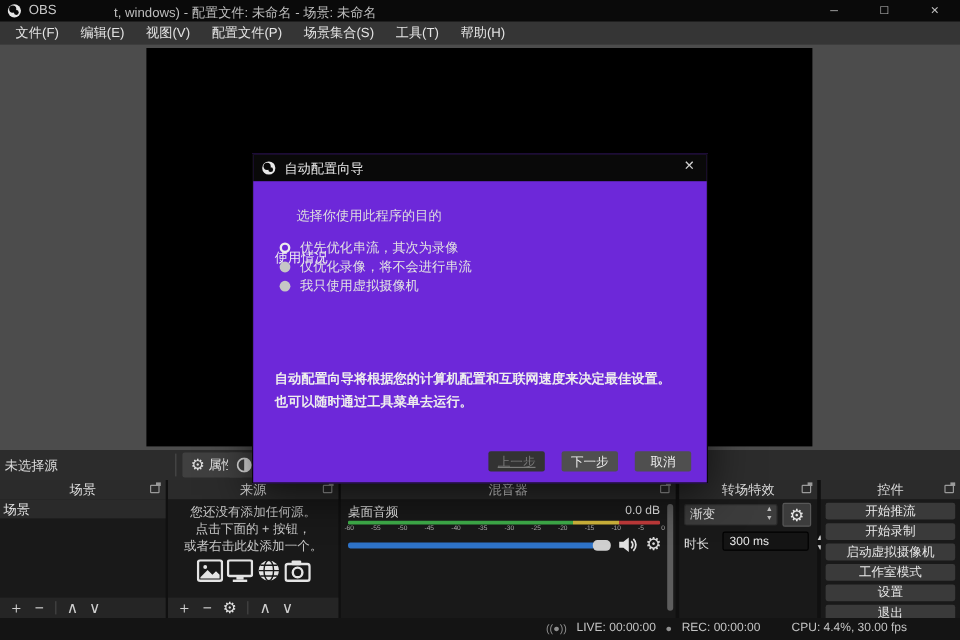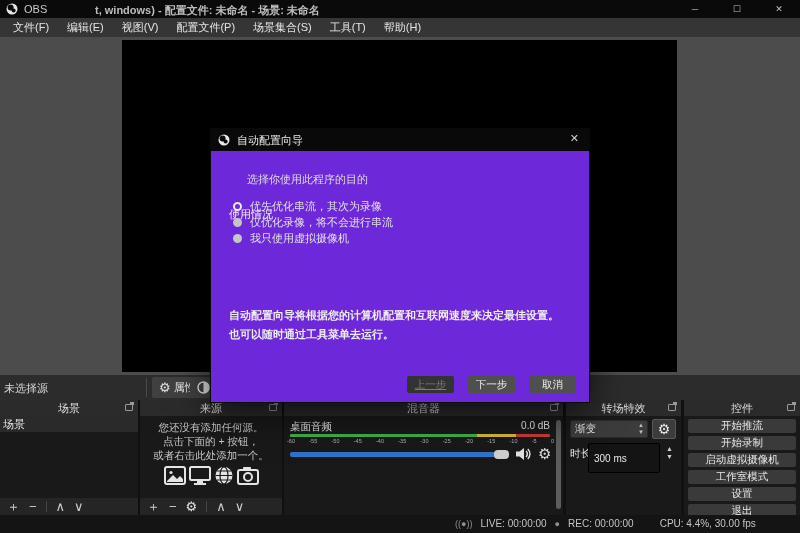--- a/index.html
+++ b/index.html
@@ -5,21 +5,21 @@
   * { margin:0; padding:0; box-sizing:border-box; }
   html,body { width:800px; height:533px; overflow:hidden; background:#111;
     font-family:"Liberation Sans", sans-serif; }
   .stage { position:relative; width:800px; height:533px; background:#1e1e1e; }
 
   
   .titlebar { position:absolute; left:0; top:0; width:800px; height:18px;
     background:#0a0a0a; color:#c9c9c9; font-size:11px; }
   .titlebar .logo { position:absolute; left:6px; top:3px; }
   .titlebar .app { position:absolute; left:24px; top:3px; }
-  .titlebar .tail { position:absolute; left:95px; top:3px; color:#bdbdbd;font-weight:bold; }
+  .titlebar .tail { position:absolute; left:95px; top:3px; color:#bdbdbd; }
   .winbtns { position:absolute; right:0; top:0; height:18px; display:flex; }
   .winbtn { width:42px; height:18px; display:flex; align-items:center; justify-content:center;
     color:#bfbfbf; font-size:9px; cursor:default; }
 
   
   .menubar { position:absolute; left:0; top:18px; width:800px; height:19px;
     background:#353535; display:flex; align-items:center; padding-left:4px; }
   .menuitem { color:#e4e4e4; font-size:11px; padding:0 9px; height:19px;
     display:flex; align-items:center; }
 
@@ -81,21 +81,21 @@
   .panel.transitions { left:566px; width:115px; }
   .tr-select { position:absolute; left:4px; top:20px; width:78px; height:18px; background:#3c3c3c;
     border:1px solid #2a2a2a; border-radius:2px; color:#e6e6e6; font-size:10.5px;
     display:flex; align-items:center; padding:0 4px; }
   .tr-select .arrows { position:absolute; right:3px; top:1px; display:flex; flex-direction:column;
     color:#bdbdbd; font-size:6px; line-height:7px; }
   .tr-gearbtn { position:absolute; left:86px; top:19px; width:24px; height:20px; background:#3c3c3c;
     border:1px solid #585858; border-radius:2px; display:flex; align-items:center; justify-content:center;
     font-size:14px; color:#e8e8e8; }
   .tr-durlabel { position:absolute; left:4px; top:47px; color:#e2e2e2; font-size:10.5px; }
-  .tr-spin { position:absolute; left:22px; top:43px; width:72px; height:30px; background:#141414;
+  .tr-spin { position:absolute; left:36px; top:43px; width:72px; height:16px; background:#141414;
     border:1px solid #000; border-radius:2px; color:#e6e6e6; font-size:10px;
     display:flex; align-items:center; padding:0 5px; }
   .tr-spin .arrows { position:absolute; right:-14px; top:0; height:18px; display:flex; flex-direction:column;
     justify-content:center; color:#cfcfcf; font-size:7px; line-height:8px; }
 
   .panel.controls { left:684px; width:116px; }
   .ctl-btn { position:absolute; left:4px; width:108px; height:14px; background:#3a3a3a;
     border-radius:2px; color:#e8e8e8; font-size:10.5px; display:flex; align-items:center;
     justify-content:center; }
 

